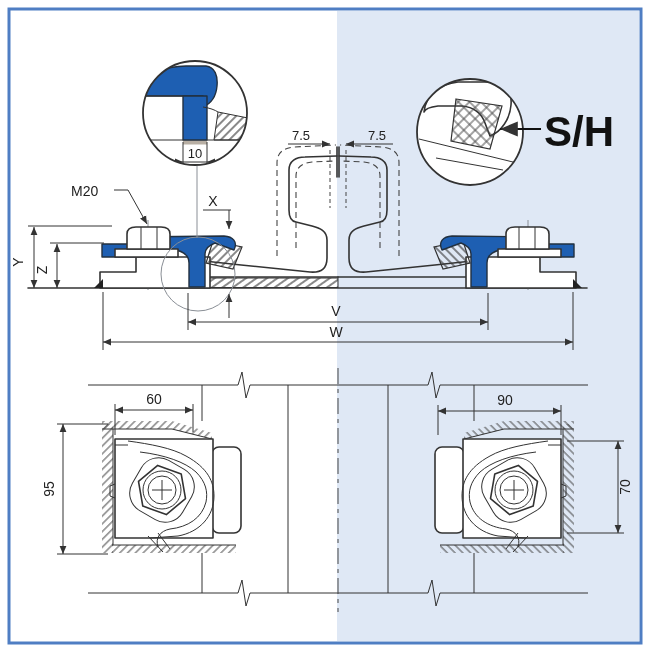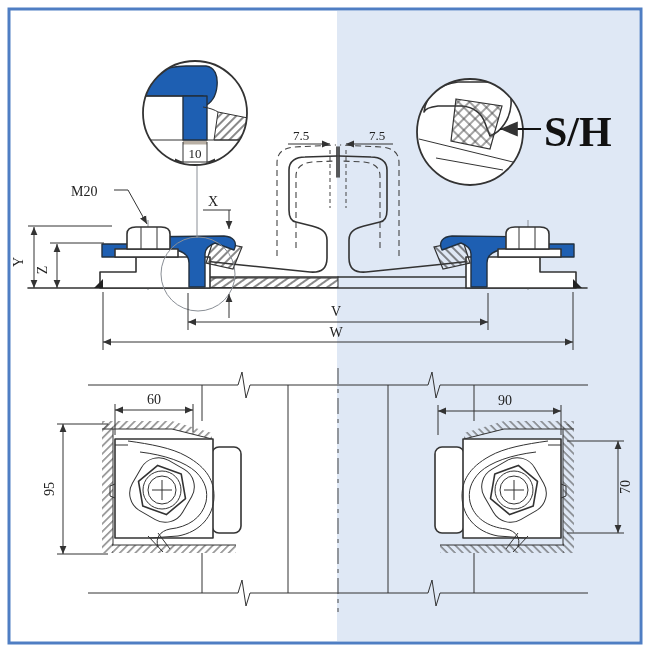--- a/index.html
+++ b/index.html
@@ -1,16 +1,16 @@
 <!DOCTYPE html>
 <html><head>
 <meta charset="utf-8">
 <style>
   html,body{margin:0;padding:0;background:#ffffff;}
-  .stage{width:650px;height:652px;position:relative;font-family:Liberation Serif, serif;}
+  .stage{width:650px;height:652px;position:relative;font-family:Liberation Sans, sans-serif;}
   svg{display:block;}
   .ln{stroke:#333;stroke-width:1.6;fill:none;stroke-linejoin:round;stroke-linecap:round;}
   .lnw{stroke:#333;stroke-width:1.6;fill:#fff;stroke-linejoin:round;}
   .thin{stroke:#333;stroke-width:1;fill:none;}
   .gray{stroke:#8a8f96;stroke-width:1;fill:none;}
   .dash{stroke:#444;stroke-width:1.1;fill:none;stroke-dasharray:6 4;}
   .cdash{stroke:#444;stroke-width:1;fill:none;stroke-dasharray:16 5 4 5;}
   .blue{fill:#1e5fb2;stroke:#22303f;stroke-width:1.4;stroke-linejoin:round;}
   .dim{stroke:#333;stroke-width:1;fill:none;}
   .dimtxt{font-size:14px;fill:#222;}

